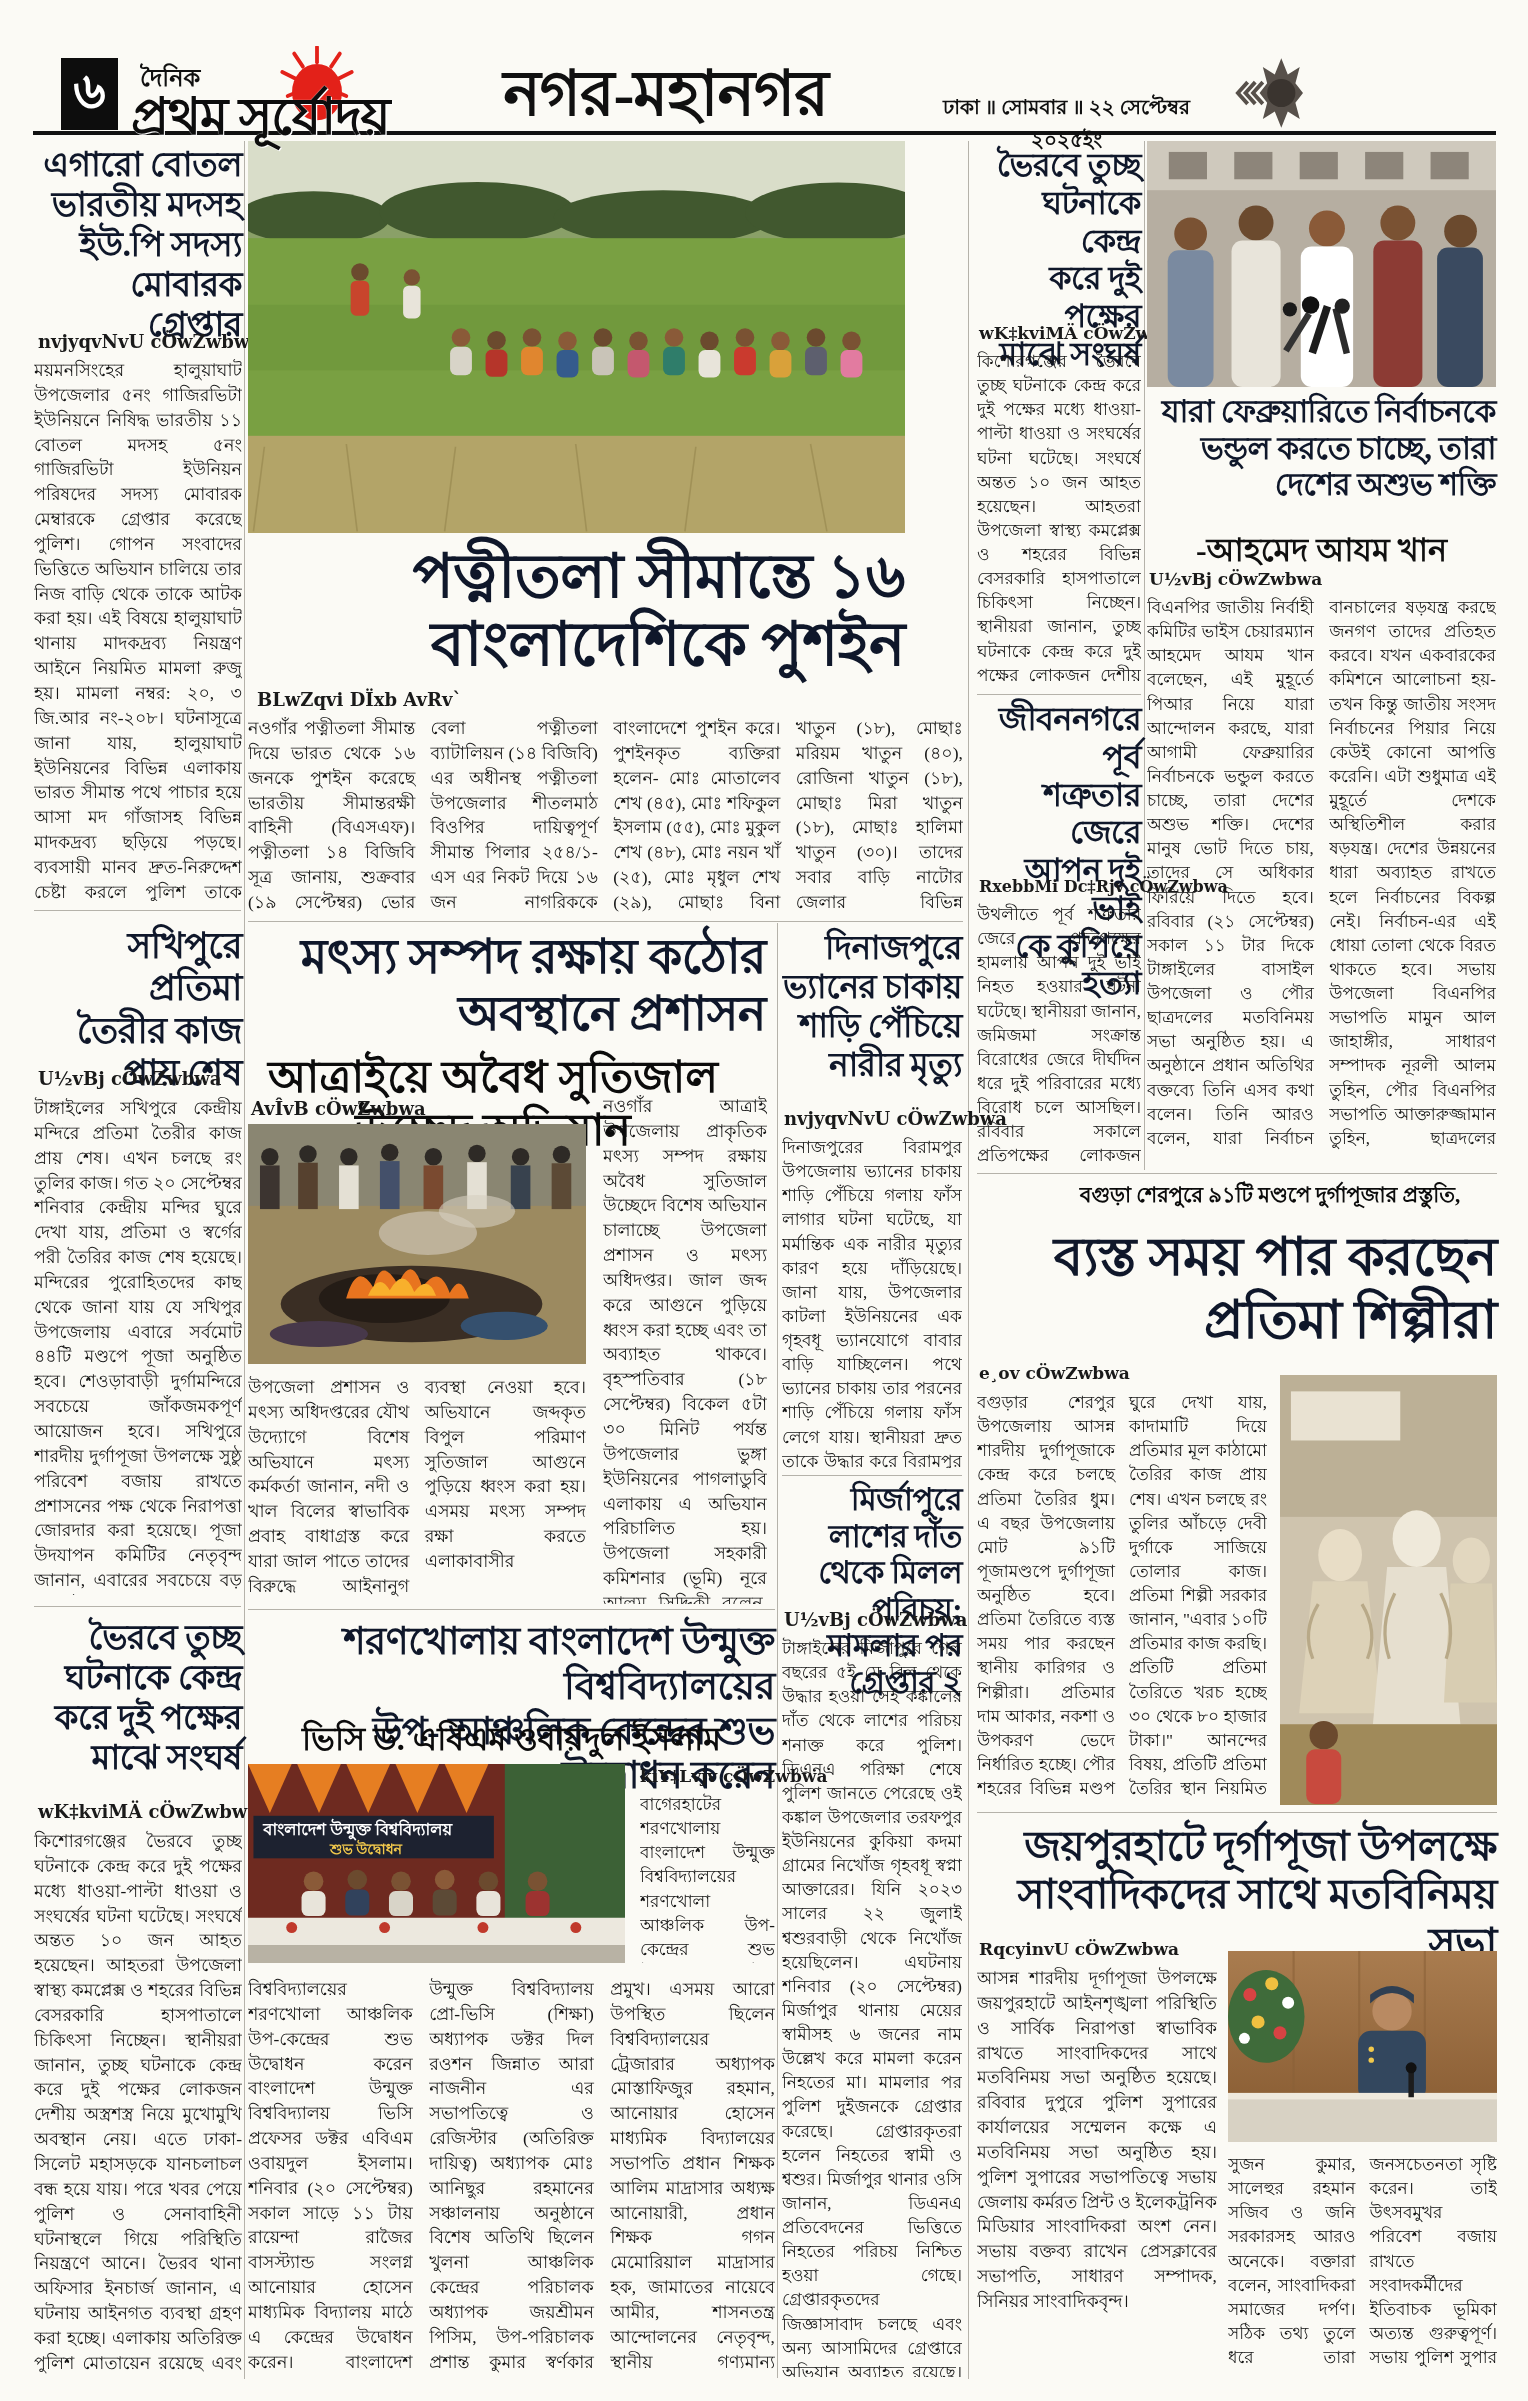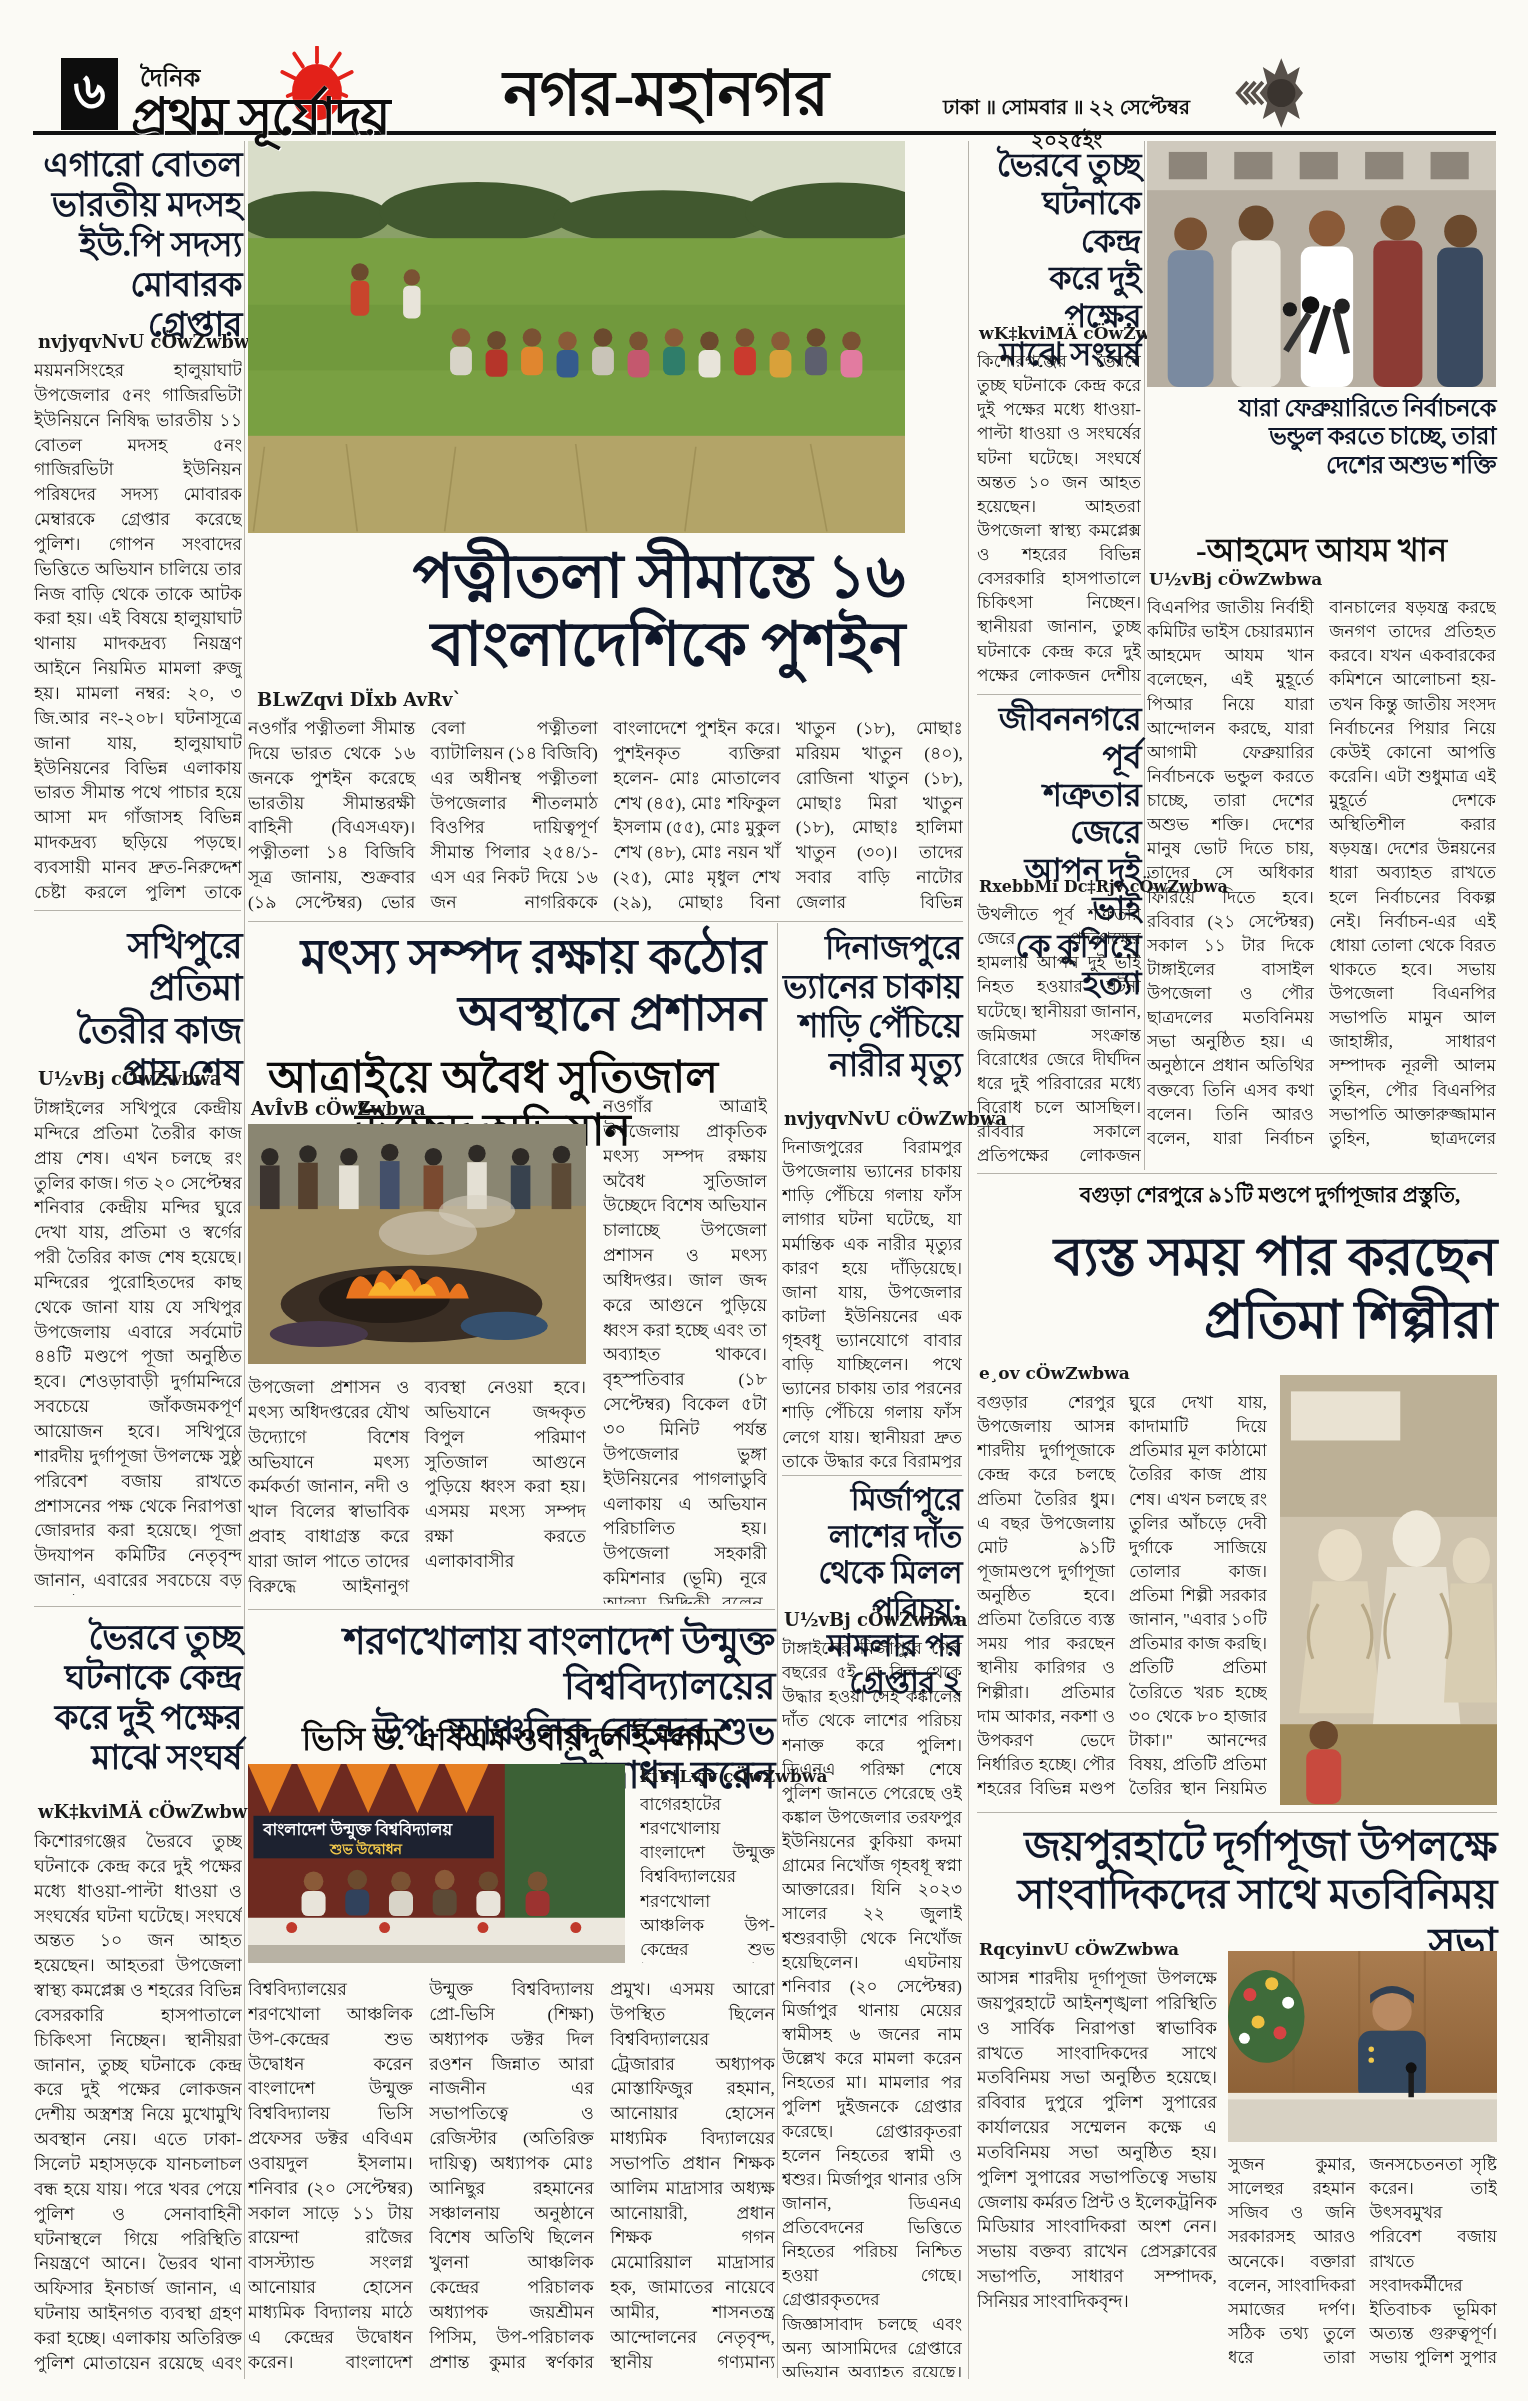--- a/index.html
+++ b/index.html
@@ -314,21 +314,21 @@
       <rect x="310" y="300" width="14" height="90" fill="#1d1d1d" transform="rotate(18 317 345)"></rect>
       <circle cx="300" cy="300" r="16" fill="#111"></circle>
       <rect x="350" y="305" width="12" height="85" fill="#2b2b2b" transform="rotate(-14 356 347)"></rect>
       <circle cx="358" cy="302" r="14" fill="#222"></circle>
       <rect x="270" y="310" width="12" height="80" fill="#333" transform="rotate(32 276 350)"></rect>
       <circle cx="262" cy="308" r="13" fill="#1a1a1a"></circle>
     </g>
   </svg>
 </div>
 
-<div class="abs hl" style="left:1147px;top:394px;width:349px;font-size:24px;">যারা ফেব্রুয়ারিতে নির্বাচনকে
+<div class="abs hl" style="left:1147px;top:394px;width:349px;font-size:31px;">যারা ফেব্রুয়ারিতে নির্বাচনকে
 ভন্ডুল করতে চাচ্ছে, তারা
 দেশের অশুভ শক্তি</div>
 <div class="abs attrib" style="left:1147px;top:525px;width:349px;font-size:32px;">-আহমেদ আযম খান</div>
 <div class="abs byline" style="left:1149px;top:569px;font-size:17px;">U½vBj cÖwZwbwa</div>
 <div class="abs body cols2" style="left:1147px;top:596px;width:349px;height:573px;font-size:17px;">বিএনপির জাতীয় নির্বাহী কমিটির ভাইস চেয়ারম্যান আহমেদ আযম খান বলেছেন, এই মুহূর্তে পিআর নিয়ে যারা আন্দোলন করছে, যারা আগামী ফেব্রুয়ারির নির্বাচনকে ভন্ডুল করতে চাচ্ছে, তারা দেশের অশুভ শক্তি। দেশের মানুষ ভোট দিতে চায়, তাদের সে অধিকার ফিরিয়ে দিতে হবে। রবিবার (২১ সেপ্টেম্বর) সকাল ১১ টার দিকে টাঙ্গাইলের বাসাইল উপজেলা ও পৌর ছাত্রদলের মতবিনিময় সভা অনুষ্ঠিত হয়। এ অনুষ্ঠানে প্রধান অতিথির বক্তব্যে তিনি এসব কথা বলেন। তিনি আরও বলেন, যারা নির্বাচন বানচালের ষড়যন্ত্র করছে জনগণ তাদের প্রতিহত করবে। যখন একবারকের কমিশনে আলোচনা হয়-তখন কিন্তু জাতীয় সংসদ নির্বাচনের পিয়ার নিয়ে কেউই কোনো আপত্তি করেনি। এটা শুধুমাত্র এই মুহূর্তে দেশকে অস্থিতিশীল করার ষড়যন্ত্র। দেশের উন্নয়নের ধারা অব্যাহত রাখতে হলে নির্বাচনের বিকল্প নেই। নির্বাচন-এর এই ধোয়া তোলা থেকে বিরত থাকতে হবে। সভায় উপজেলা বিএনপির সভাপতি মামুন আল জাহাঙ্গীর, সাধারণ সম্পাদক নূরলী আলম তুহিন, পৌর বিএনপির সভাপতি আক্তারুজ্জামান তুহিন, ছাত্রদলের আহ্বায়ক কালাম আজাদ পিন্টু, উপজেলা বিএনপির আবুল হোসেন, ছাত্রনেতা নাহিদ খান, আজিজুল ইসলাম বিজয় প্রমুখ। পরে তিনি উপজেলা নেতাকর্মীদের নিয়ে মসজিদ হলরুমে মতবিনিময় সভায় যোগ দেন।</div>
 
 <div class="abs sub" style="left:1010px;top:1183px;width:520px;font-size:21px;">বগুড়া শেরপুরে ৯১টি মণ্ডপে দুর্গাপূজার প্রস্তুতি,</div>
 <div class="abs hl" style="left:977px;top:1226px;width:520px;font-size:53px;">ব্যস্ত সময় পার করছেন
 প্রতিমা শিল্পীরা</div>
 <div class="abs byline" style="left:979px;top:1363px;font-size:17px;">e¸ov cÖwZwbwa</div>

